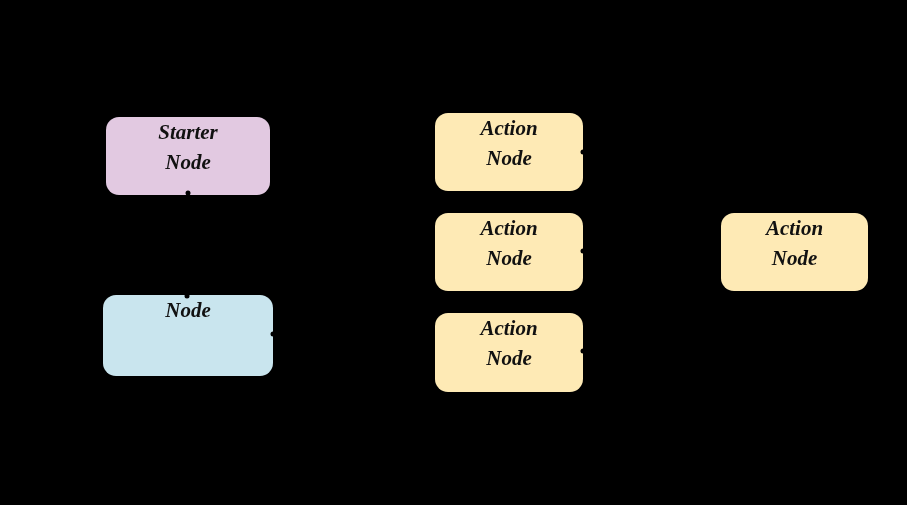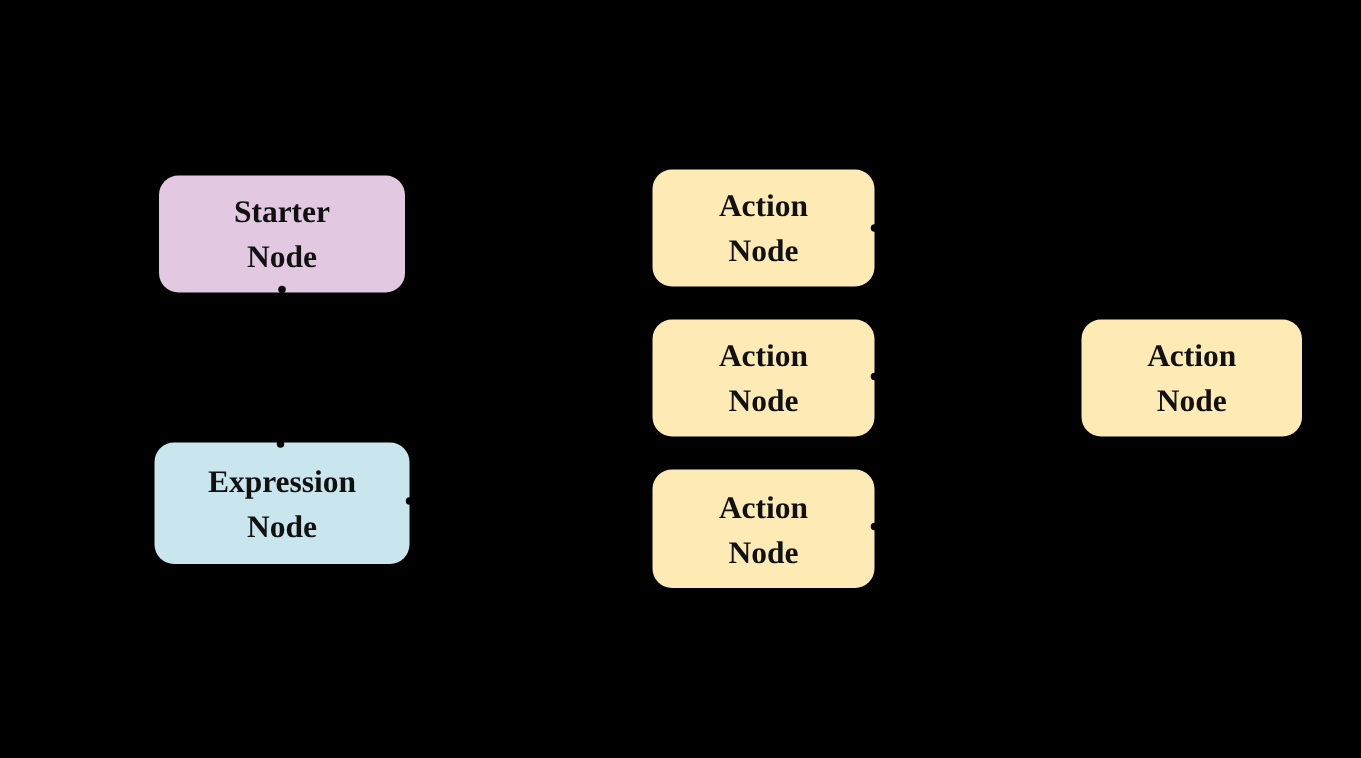--- a/index.html
+++ b/index.html
@@ -14,22 +14,22 @@
     background: #000000;
     overflow: hidden;
     font-family: "Liberation Serif", "DejaVu Serif", serif;
   }
   .node {
     position: absolute;
     border-radius: 13px;
     display: flex;
     flex-direction: column;
     align-items: center;
-    justify-content: center;
     box-sizing: border-box;
+    font-style: italic;
   }
   .node .line {
     font-weight: bold;
     font-size: 21px;
     line-height: 30px;
     color: #111111;
     text-align: center;
     white-space: nowrap;
   }
   .connector-dot {
@@ -43,21 +43,20 @@
 </style>
 </head>
 <body>
 
 <div class="canvas" id="diagram-root" style="width: 907px; height: 505px; background: rgb(0, 0, 0);">
     <div class="node" style="left: 106px; top: 117px; width: 164px; height: 78px; background: rgb(226, 201, 225);">
       <div class="line">Starter</div>
       <div class="line">Node</div>
     </div>
     <div class="node" style="left: 103px; top: 295px; width: 170px; height: 81px; background: rgb(201, 229, 238);">
-      <div class="line">Expression</div>
       <div class="line">Node</div>
     </div>
     <div class="node" style="left: 435px; top: 113px; width: 148px; height: 78px; background: rgb(254, 234, 181);">
       <div class="line">Action</div>
       <div class="line">Node</div>
     </div>
     <div class="node" style="left: 435px; top: 213px; width: 148px; height: 78px; background: rgb(254, 234, 181);">
       <div class="line">Action</div>
       <div class="line">Node</div>
     </div>

